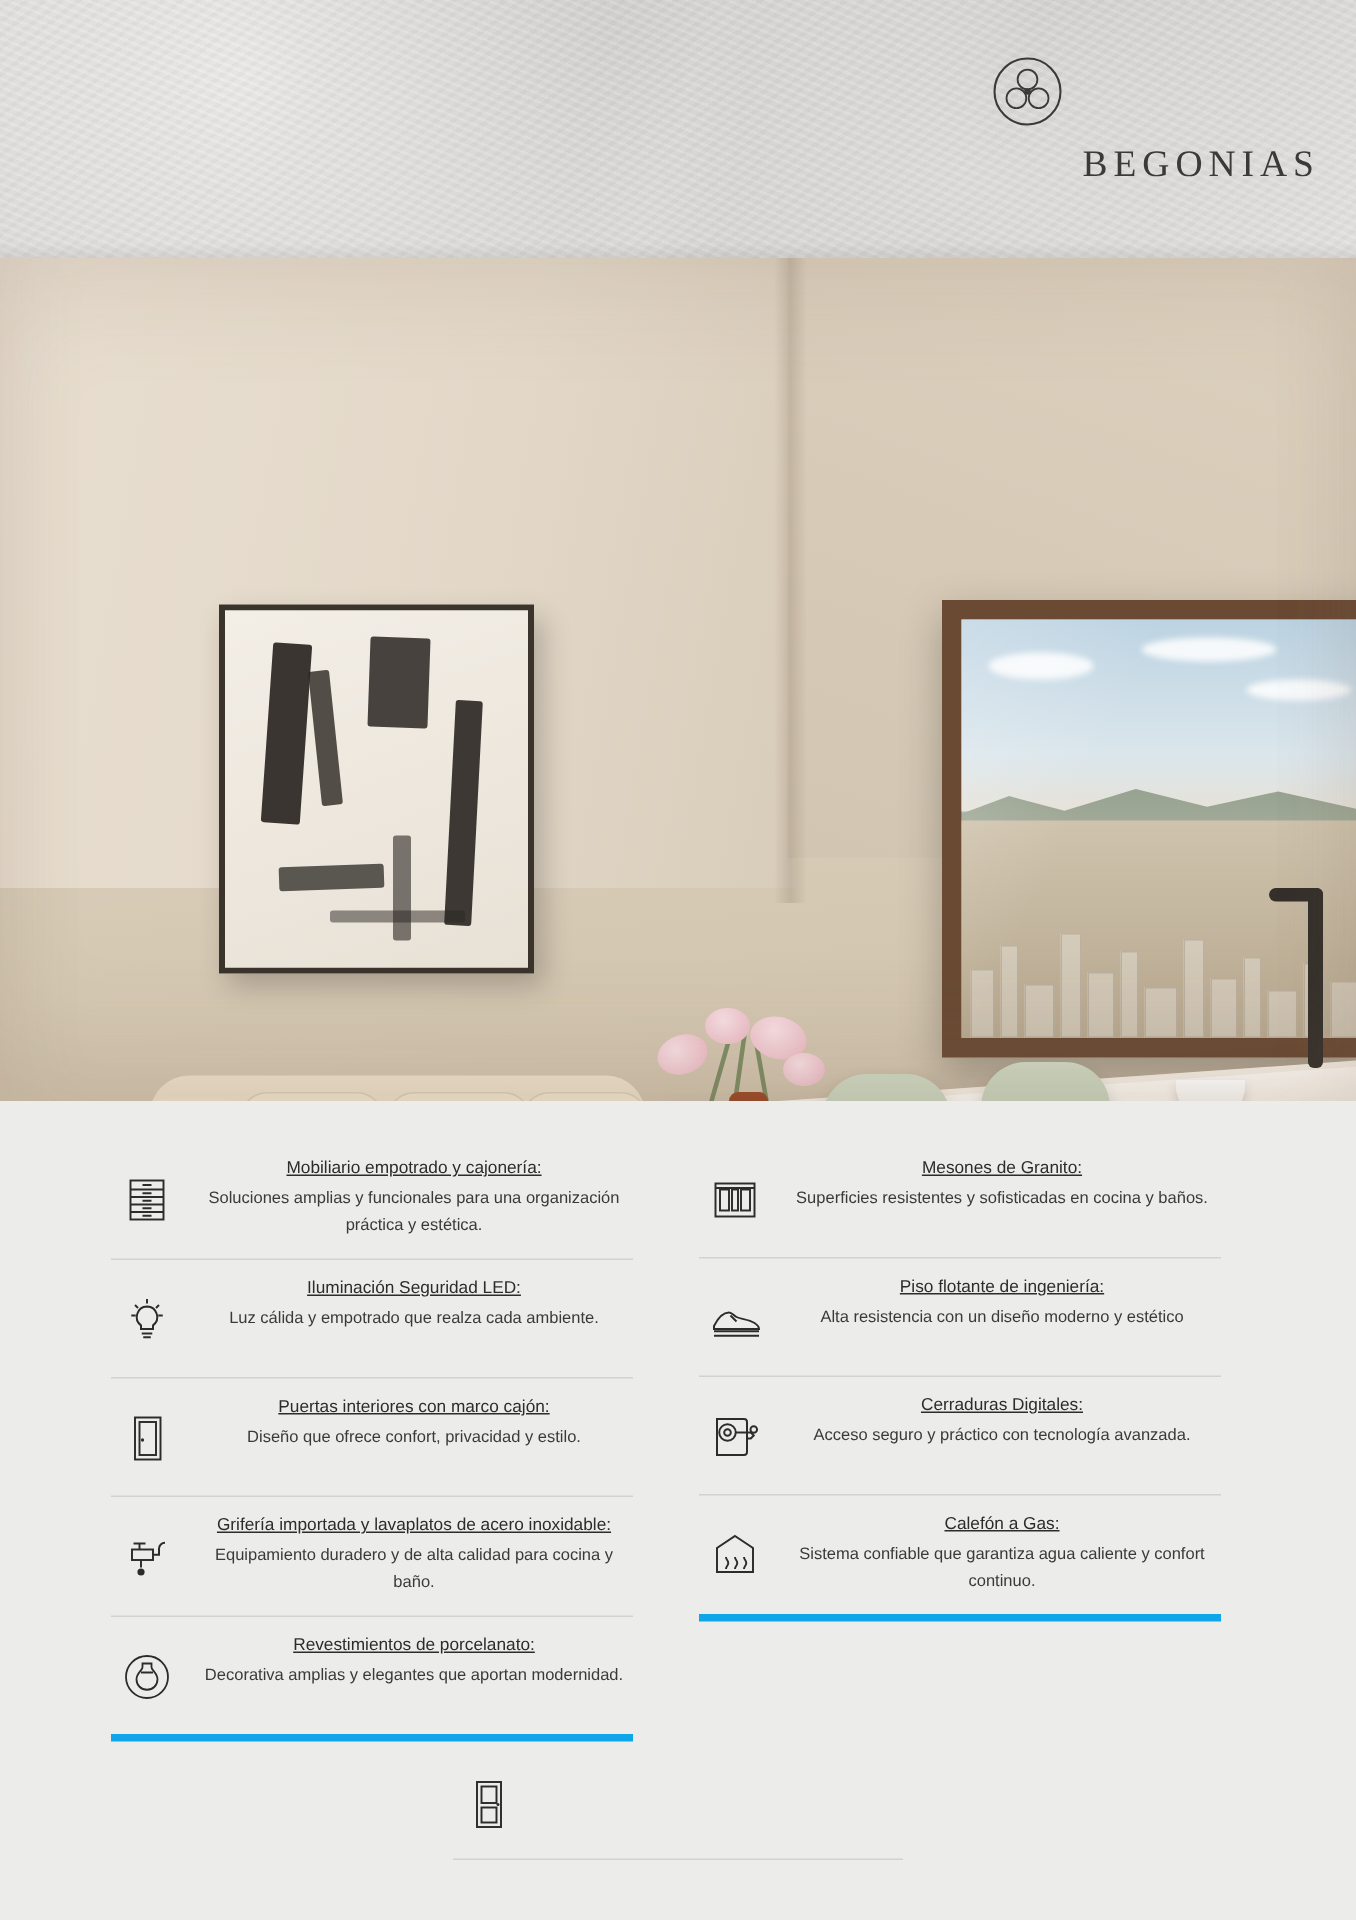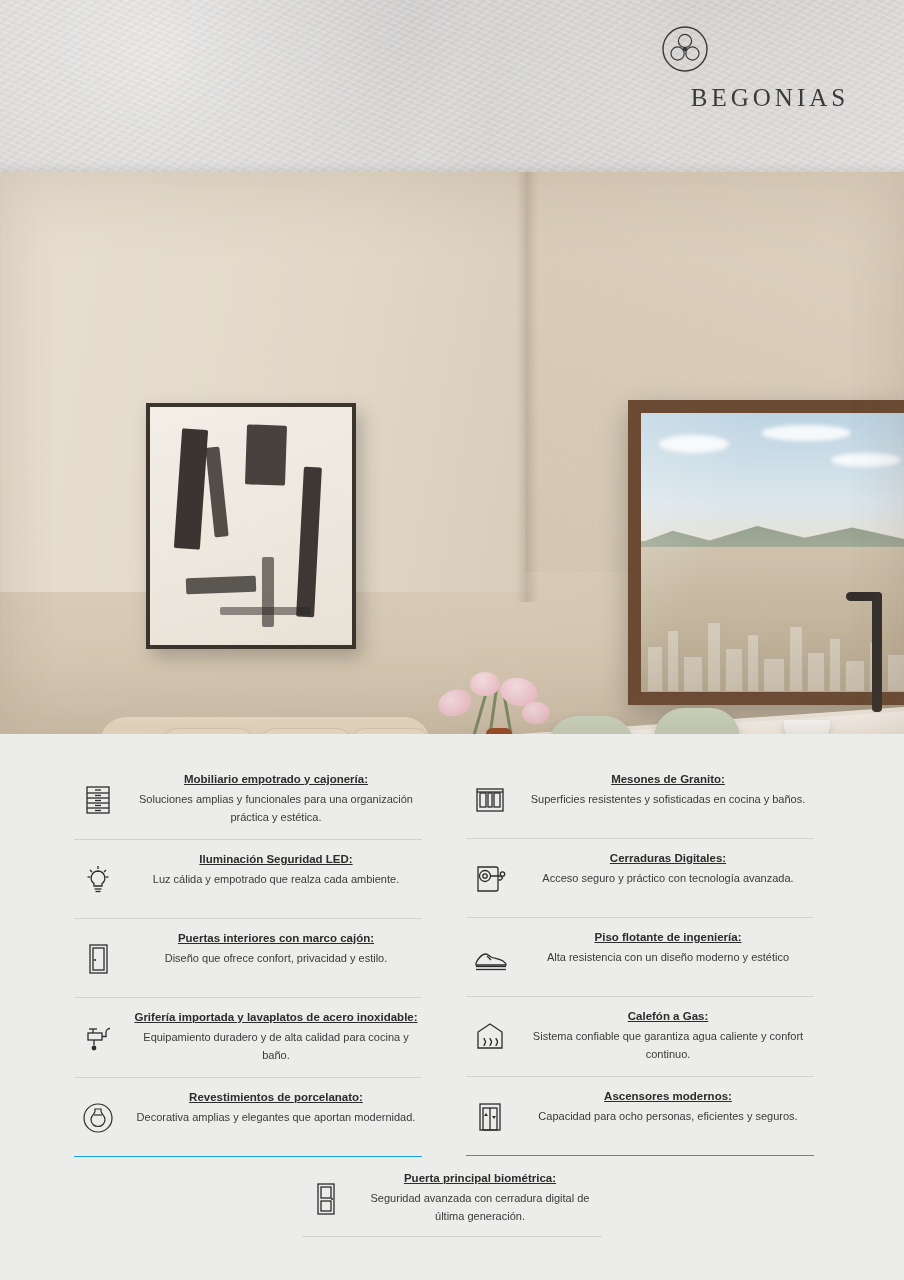--- a/index.html
+++ b/index.html
@@ -39,22 +39,22 @@
     position: absolute;
     left: 34px; top: 44px;
     font-size: 30px;
     letter-spacing: 9px;
     line-height: 41px;
     color: #2f2f2f;
     font-weight: 400;
     white-space: pre-line;
   }
   .brand {
-    position:absolute; right: 24px; top: 24px;
-    text-align: center; width: 220px;
+    position:absolute; right: 24px; top: 36px;
+    text-align: right; width: 220px;
   }
   .brand-mark { display:block; margin: 0 auto 10px auto; }
   .brand-name {
     font-family: "Liberation Serif", serif;
     font-size: 25px;
     letter-spacing: 4px;
     color: #3a3a3a;
   }
 
   
@@ -150,25 +150,25 @@
     background:#ececeb;
     padding: 26px 74px 0 74px;
   }
   .cols { display:flex; gap: 44px; }
   .col { width: 348px; }
   .feature {
     display:flex; align-items:flex-start; gap:12px;
     padding: 12px 0 14px 0;
     border-bottom: 1px solid #d2d2d1;
   }
-  .feature:last-child { border-bottom: 1px solid #0ea5e9; }
+  .feature:last-child { border-bottom: 5px solid #0ea5e9; }
   .f-icon { flex: 0 0 48px; height:48px; display:flex; align-items:center; justify-content:center; margin-top:4px; }
   .f-text { flex:1; text-align:center; padding-right: 4px; }
   .f-title {
-    font-size: 11.5px; font-weight: bold; color:#2c2c2c;
+    font-size: 11.5px; font-weight: normal; color:#2c2c2c;
     text-decoration: underline; line-height: 15px; display:block; margin-bottom:2px;
   }
   .f-desc { font-size: 11px; color:#3a3a3a; line-height: 15px; }
 
   .bottom-feature {
     width: 300px; margin: 4px auto 0 auto;
     display:flex; align-items:flex-start; gap:12px;
     padding: 10px 0 12px 0; border-bottom:1px solid #d2d2d1;
   }
   svg { display:block; }
@@ -371,92 +371,73 @@
             </svg>
           </div>
           <div class="f-text">
             <span class="f-title">Mesones de Granito:</span>
             <span class="f-desc">Superficies resistentes y sofisticadas en cocina y baños.</span>
           </div>
         </div>
 
         <div class="feature">
           <div class="f-icon">
+            <svg width="38" height="30" viewBox="0 0 38 30" fill="none" stroke="#2c2c2c" stroke-width="1.3">
+              <path d="M5 20 c3-6 6-9 10-9 c2 0 3 2 5 3 c3 1.6 8 1.4 12 4 c2 1.3 3 2.6 3 4 H5z"></path>
+              <line x1="5" y1="23.5" x2="35" y2="23.5"></line>
+              <line x1="5" y1="26.5" x2="35" y2="26.5"></line>
+              <line x1="16" y1="13" x2="20" y2="17"></line>
+            </svg>
+          </div>
+          <div class="f-text">
+            <span class="f-title">Piso flotante de ingeniería:</span>
+            <span class="f-desc">Alta resistencia con un diseño moderno y estético</span>
+          </div>
+        </div>
+
+        <div class="feature">
+          <div class="f-icon">
             <svg width="36" height="34" viewBox="0 0 36 34" fill="none" stroke="#2c2c2c" stroke-width="1.3">
               <path d="M6 5 h18 a2 2 0 0 1 2 2 v20 a2 2 0 0 1-2 2 H6z"></path>
               <circle cx="13" cy="14" r="5.5"></circle>
               <circle cx="13" cy="14" r="2.2"></circle>
               <path d="M18.5 14 h10 l2 2 l-2 2 h-2"></path>
               <circle cx="30.5" cy="12" r="2.2"></circle>
             </svg>
           </div>
           <div class="f-text">
             <span class="f-title">Cerraduras Digitales:</span>
             <span class="f-desc">Acceso seguro y práctico con tecnología avanzada.</span>
           </div>
         </div>
 
         <div class="feature">
           <div class="f-icon">
-            <svg width="38" height="30" viewBox="0 0 38 30" fill="none" stroke="#2c2c2c" stroke-width="1.3">
-              <path d="M5 20 c3-6 6-9 10-9 c2 0 3 2 5 3 c3 1.6 8 1.4 12 4 c2 1.3 3 2.6 3 4 H5z"></path>
-              <line x1="5" y1="23.5" x2="35" y2="23.5"></line>
-              <line x1="5" y1="26.5" x2="35" y2="26.5"></line>
-              <line x1="16" y1="13" x2="20" y2="17"></line>
-            </svg>
-          </div>
-          <div class="f-text">
-            <span class="f-title">Piso flotante de ingeniería:</span>
-            <span class="f-desc">Alta resistencia con un diseño moderno y estético</span>
-          </div>
-        </div>
-
-        <div class="feature">
-          <div class="f-icon">
             <svg width="36" height="34" viewBox="0 0 36 34" fill="none" stroke="#2c2c2c" stroke-width="1.3">
               <path d="M18 4 L30 12 v16 H6 V12z"></path>
               <path d="M12 18 c0 2 1.5 2 1.5 4 s-1.5 2-1.5 4"></path>
               <path d="M18 18 c0 2 1.5 2 1.5 4 s-1.5 2-1.5 4"></path>
               <path d="M24 18 c0 2 1.5 2 1.5 4 s-1.5 2-1.5 4"></path>
             </svg>
           </div>
           <div class="f-text">
             <span class="f-title">Calefón a Gas:</span>
             <span class="f-desc">Sistema confiable que garantiza agua caliente y confort continuo.</span>
           </div>
         </div>
 
-        <div class="feature">
-          <div class="f-icon">
-            <svg width="34" height="34" viewBox="0 0 34 34" fill="none" stroke="#2c2c2c" stroke-width="1.3">
-              <rect x="7" y="4" width="20" height="26"></rect>
-              <line x1="17" y1="8" x2="17" y2="30"></line>
-              <rect x="10" y="8" width="14" height="22"></rect>
-              <path d="M13 13 l-2 3 h4z" fill="#2c2c2c" stroke="none"></path>
-              <path d="M21 19 l2-3 h-4z" fill="#2c2c2c" stroke="none"></path>
-            </svg>
-          </div>
-          <div class="f-text">
-            <span class="f-title">Ascensores modernos:</span>
-            <span class="f-desc">Capacidad para ocho personas, eficientes y seguros.</span>
-          </div>
-        </div>
 
       </div>
     </div>
 
     <div class="bottom-feature">
       <div class="f-icon">
         <svg width="30" height="36" viewBox="0 0 30 36" fill="none" stroke="#2c2c2c" stroke-width="1.3">
           <rect x="7" y="3" width="16" height="30"></rect>
           <rect x="10" y="6" width="10" height="11"></rect>
           <rect x="10" y="20" width="10" height="10"></rect>
           <circle cx="21" cy="18" r="1" fill="#2c2c2c" stroke="none"></circle>
         </svg>
       </div>
-      <div class="f-text">
-        <span class="f-title">Puerta principal biométrica:</span>
-        <span class="f-desc">Seguridad avanzada con cerradura digital de última generación.</span>
-      </div>
     </div>
 
   </div>
 </div>
 
 </body></html>

